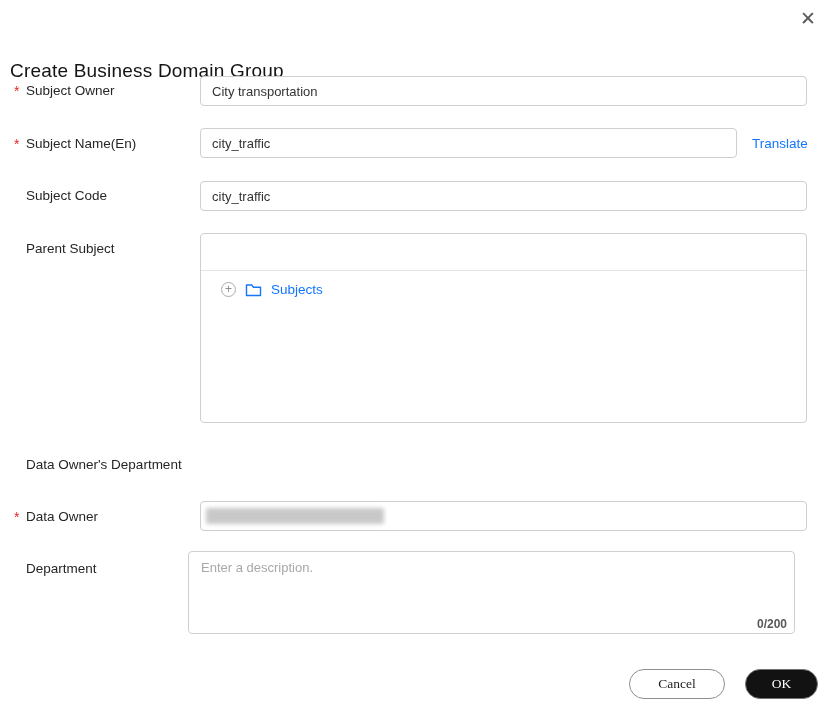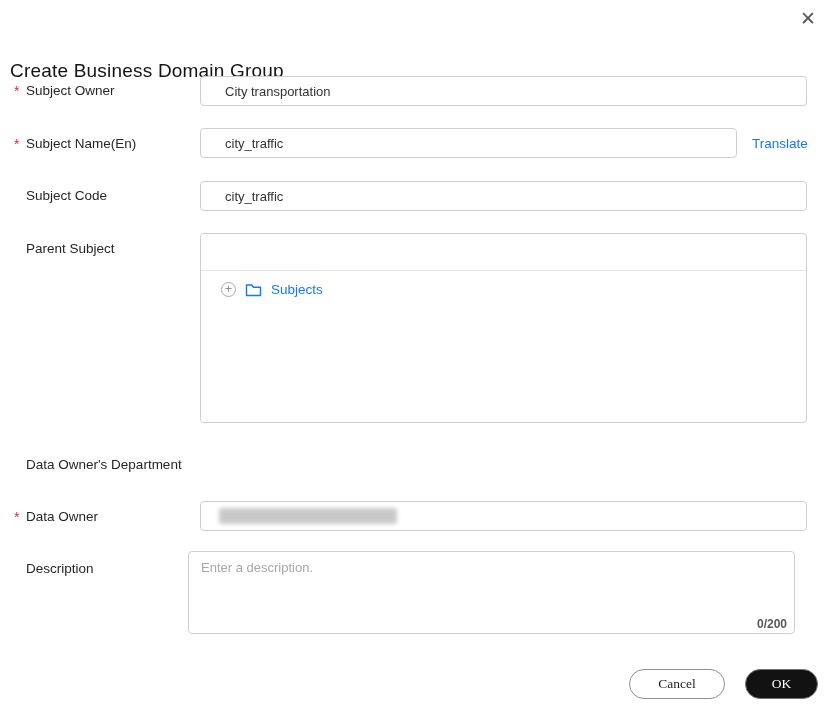--- a/index.html
+++ b/index.html
@@ -32,21 +32,21 @@
   }
   .star {
     position:absolute; left:-12px; top:1px;
     color:#e02b2b; font-size:14px; line-height:14px;
   }
 
   .input {
     position:absolute; left:200px; width:607px; height:30px;
     border:1px solid #cfcfcf; border-radius:4px;
     font-family:"Liberation Sans", sans-serif;
-    font-size:13px; color:#333; padding:0 24px;
+    font-size:13px; color:#333; padding:0 11px;
     background:#fff; outline:none;
   }
   .input::placeholder { color:#a8a8a8; }
 
   .translate-link {
     position:absolute; left:752px; top:136px;
     font-size:13.5px; color:#1476ff; cursor:pointer; white-space:nowrap;
   }
 
   .ps-box {
@@ -157,21 +157,21 @@
 
   <div class="label" style="top:509px">
     <span class="star">*</span>
     <span>Data Owner</span>
   </div>
   <div class="input input-div" style="top:501px">
     <div class="redacted"></div>
   </div>
 
   <div class="label" style="top:561px">
-    <span>Description</span>
+    <span>Department</span>
   </div>
   <div class="desc-box">
     <textarea placeholder="Enter a description." style=""></textarea>
     <span class="char-counter">0/200</span>
   </div>
 
   <button class="btn btn-cancel">Cancel</button>
   <button class="btn btn-ok">OK</button>
 
 </div>

